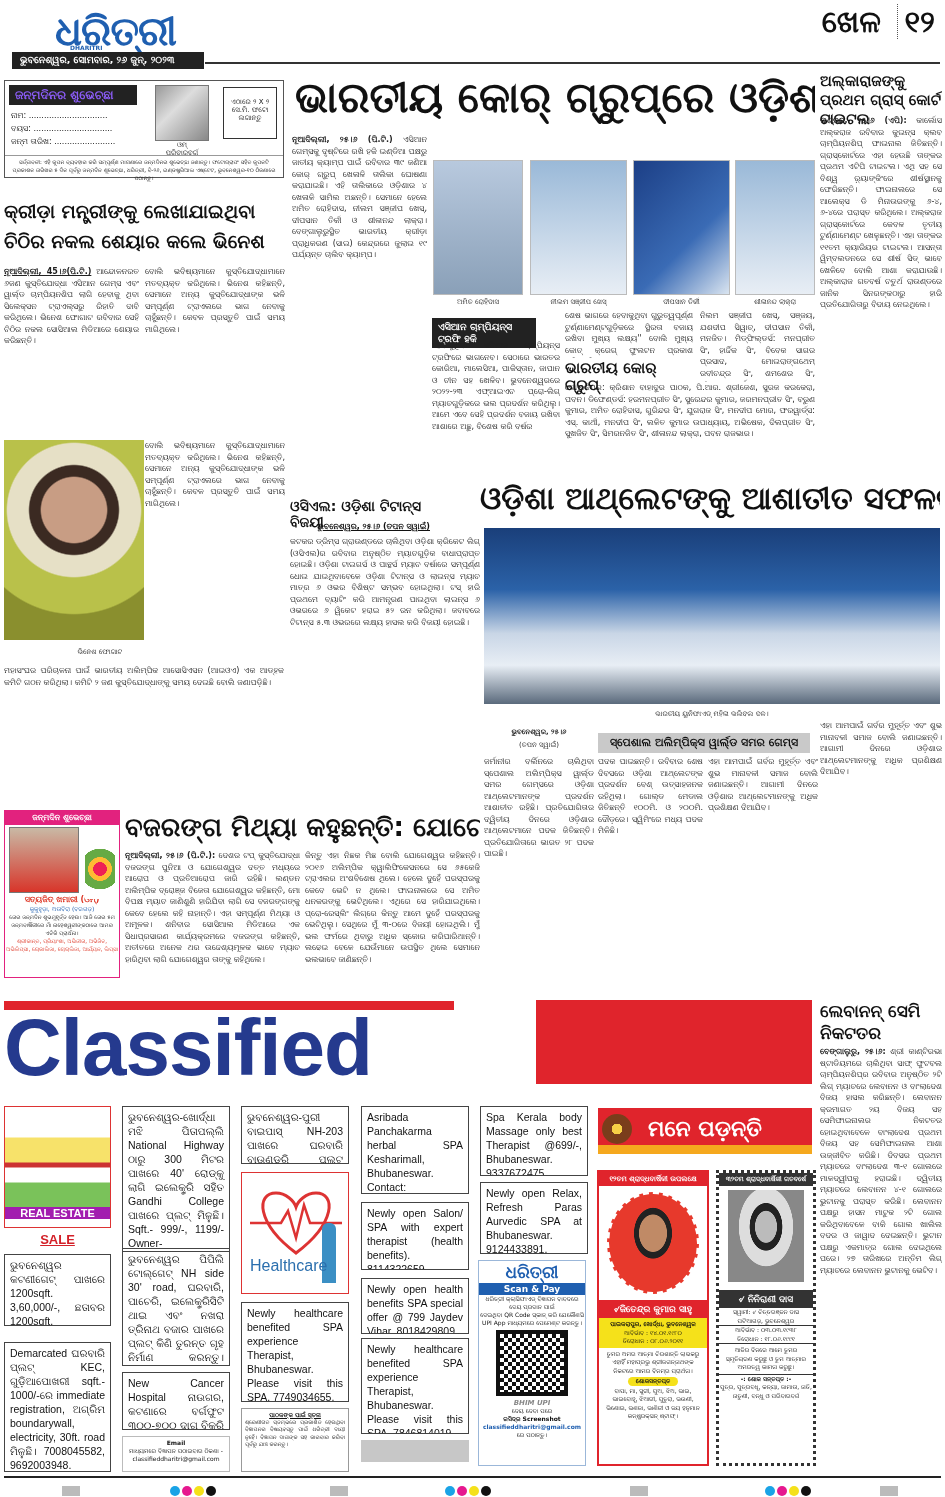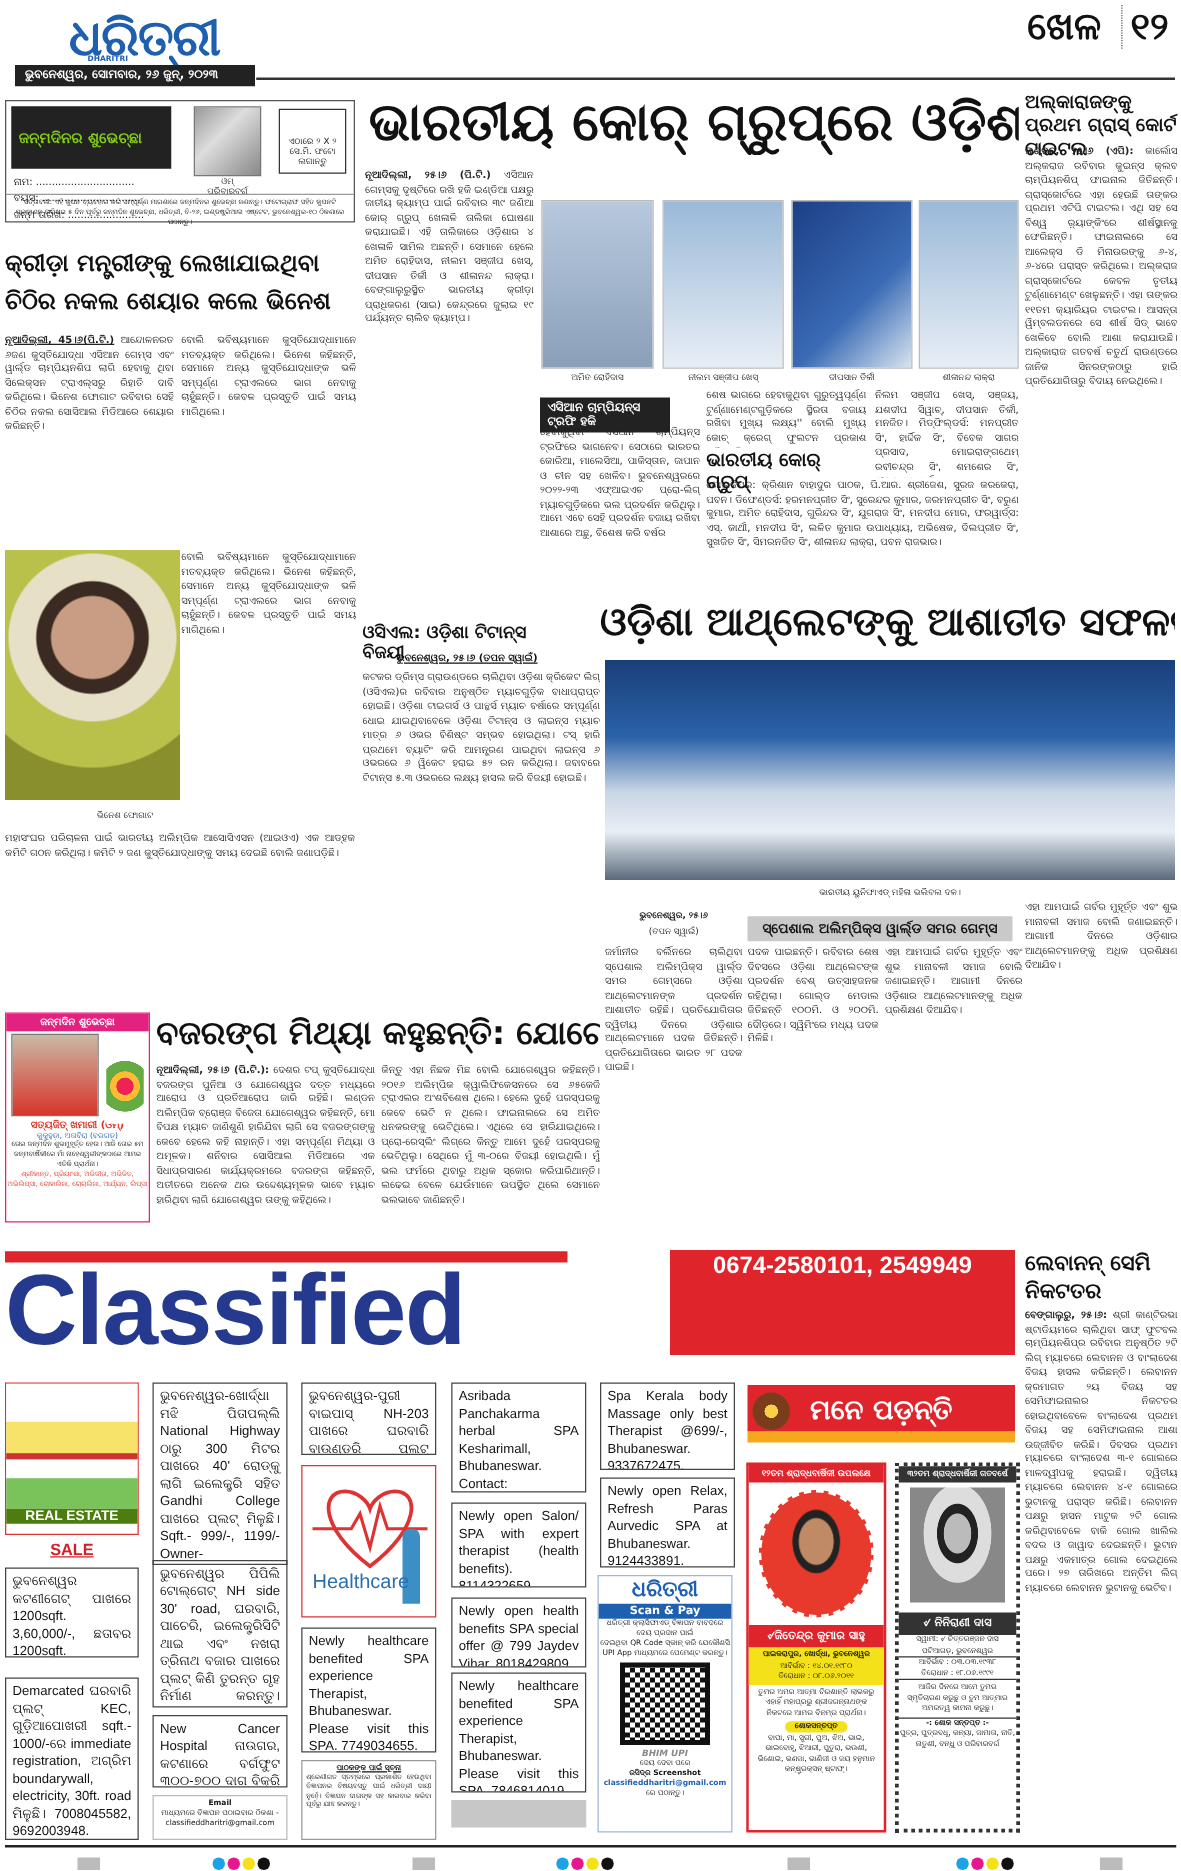--- a/index.html
+++ b/index.html
@@ -5,36 +5,36 @@
 *{box-sizing:border-box;margin:0;padding:0}
 body{width:945px;height:1497px;background:#fff;font-family:"DejaVu Sans",sans-serif;color:#111;position:relative;overflow:hidden}
 .abs{position:absolute}
 .txt{font-size:8px;line-height:11.5px;text-align:justify;color:#222;overflow:hidden}
 .masthead-logo{left:55px;top:8px;font-size:40px;font-weight:bold;color:#1f5fb0;letter-spacing:-1px}
 .masthead-sub{left:70px;top:44px;font-size:6px;color:#1f5fb0;font-weight:bold}
 .dateline{left:12px;top:52px;width:192px;height:17px;background:#222;color:#fff;font-size:9.5px;padding:2px 8px;font-weight:bold}
 .rule{height:2px;background:#333}
 .section{right:10px;top:4px;font-size:30px;font-weight:bold;color:#111}
 .bday-box{left:4px;top:80px;width:280px;height:98px;border:1px solid #555}
-.bday-title{background:#222;color:#84cc16;font-weight:bold;font-size:12px;padding:18px 6px;width:128px;margin:4px}
+.bday-title{background:#222;color:#8b5cf6;font-weight:bold;font-size:12px;padding:3px 6px;width:128px;margin:4px}
 .field{font-size:8px;margin-left:6px;line-height:13px}
 .photo{background:linear-gradient(135deg,#999,#ddd 40%,#888);border:1px solid #777}
 .headline{font-weight:bold;color:#111;line-height:1.15;overflow:hidden}
 .player{border:1px solid #bbb;background:linear-gradient(180deg,#9ab9d8,#e8eef5);}
 .cap{font-size:7px;text-align:center;color:#222}
 .tagbox{background:#222;color:#fff;font-weight:bold;font-size:10px;padding:3px 6px}
 .team-photo{background:linear-gradient(180deg,#1a3f7a 0%,#2b62a8 35%,#c9d6e6 60%,#e8eef5 78%,#5a6a7c 100%)}
 .class-red-bar{left:4px;top:1001px;width:450px;height:9px;background:#e0242c}
 .class-word{left:4px;top:1008px;font-family:"Liberation Sans",sans-serif;font-weight:bold;font-size:80px;color:#253a8e;letter-spacing:-1px;line-height:80px}
 .everyday-box{left:536px;top:1000px;width:276px;height:84px;background:#e0242c;color:#fff;text-align:center}
 .everyday-word{font-family:"Liberation Sans",sans-serif;font-weight:bold;font-size:44px;line-height:54px}
 .everyday-phone{font-family:"Liberation Sans",sans-serif;font-weight:bold;font-size:19px;line-height:26px}
 .ad{border:1.5px solid #444;padding:3px 5px;font-family:"Liberation Sans",sans-serif;font-size:11px;line-height:14px;text-align:justify;overflow:hidden}
 .re-box{border:1.5px solid #d33;background:#fff}
-.re-label{background:#4d7c0f;color:#fff;font-weight:bold;font-family:"Liberation Sans",sans-serif;font-size:11px;text-align:center}
+.re-label{background:#a21caf;color:#fff;font-weight:bold;font-family:"Liberation Sans",sans-serif;font-size:11px;text-align:center}
 .sale{color:#d32028;font-weight:bold;font-size:13px;text-decoration:underline;font-family:"Liberation Sans",sans-serif;text-align:center}
 .hc-box{border:1.5px solid #d33;background:#fff}
 .manepadanti{background:#e0242c;color:#fff;font-weight:bold;font-size:22px;text-align:center}
 .mem-red{border:2px solid #e0242c;background:#fff}
 .mem-black{border:3px dotted #333;background:#fff}
 .reg{border-radius:50%}
 .footer-line{left:4px;top:1476px;width:937px;height:2px;background:#222}
 </style>
 </head>
 <body>
@@ -52,21 +52,21 @@
 <div class="abs bday-box">
   <div class="bday-title">ଜନ୍ମଦିନର ଶୁଭେଚ୍ଛା</div>
   <div class="field">ନାମ: ...............................</div>
   <div class="field">ବୟସ: ...............................</div>
   <div class="field">ଜନ୍ମ ତାରିଖ: ........................</div>
   <div class="abs photo" style="left:150px;top:4px;width:54px;height:56px"></div>
   <div class="abs cap" style="left:140px;top:60px;width:74px">
     <div>ଓମ୍</div>
     <div>ପରିବାରବର୍ଗ</div>
   </div>
-  <div class="abs" style="left:218px;top:6px;width:54px;height:52px;border:1px solid #333;font-size:7px;text-align:center;padding-top:21px">ଏଠାରେ ୨ X ୨ ସେ.ମି. ଫଟୋ ଲଗାନ୍ତୁ</div>
+  <div class="abs" style="left:218px;top:6px;width:54px;height:52px;border:1px solid #333;font-size:7px;text-align:center;padding-top:10px">ଏଠାରେ ୨ X ୨ ସେ.ମି. ଫଟୋ ଲଗାନ୍ତୁ</div>
   <div class="abs" style="left:0;top:74px;width:278px;height:22px;border-top:1px solid #999;font-size:5.5px;line-height:8px;padding:2px 3px;text-align:center">ସର୍ତ୍ତାବଳୀ: ଏହି କୁପନ ବ୍ୟବହାର କରି ସମ୍ପୂର୍ଣ୍ଣ ମାଗଣାରେ ଜନ୍ମଦିନର ଶୁଭେଚ୍ଛା ଜଣାନ୍ତୁ। ଫଟୋଗ୍ରାଫ ସହିତ କୁପନଟି ପ୍ରକାଶନ ତାରିଖର ୫ ଦିନ ପୂର୍ବରୁ ଜନ୍ମଦିନ ଶୁଭେଚ୍ଛା, ଧରିତ୍ରୀ, ବି-୨୬, ଇଣ୍ଡଷ୍ଟ୍ରିଆଲ ଏଷ୍ଟେଟ, ଭୁବନେଶ୍ୱର-୧୦ ଠିକଣାରେ ପଠାନ୍ତୁ।</div>
 </div>
 
 <div class="abs headline" style="left:295px;top:72px;width:520px;font-size:42px;line-height:52px;white-space:nowrap">ଭାରତୀୟ କୋର୍ ଗ୍ରୁପ୍‌ରେ ଓଡ଼ିଶାର ୪</div>
 <div class="abs txt" style="left:292px;top:134px;width:135px;height:190px">
   <b>ନୂଆଦିଲ୍ଲୀ, ୨୫।୬ (ପି.ଟି.)</b>
   <span>ଏସିଆନ ଗେମ୍ସକୁ ଦୃଷ୍ଟିରେ ରଖି ହକି ଇଣ୍ଡିଆ ପକ୍ଷରୁ ଜାତୀୟ କ୍ୟାମ୍ପ ପାଇଁ ରବିବାର ୩୯ ଜଣିଆ କୋର୍ ଗ୍ରୁପ୍ ଖେଳାଳି ତାଲିକା ଘୋଷଣା କରାଯାଇଛି। ଏହି ତାଲିକାରେ ଓଡ଼ିଶାର ୪ ଖେଳାଳି ସାମିଲ ଅଛନ୍ତି। ସେମାନେ ହେଲେ ଅମିତ ରୋହିଦାସ, ନୀଲମ ସଞ୍ଜୀପ ଖେସ୍, ଦୀପସାନ ତିର୍କୀ ଓ ଶୀଳାନନ୍ଦ ଲାକ୍ରା। ବେଙ୍ଗାଲୁରୁସ୍ଥିତ ଭାରତୀୟ କ୍ରୀଡ଼ା ପ୍ରାଧିକରଣ (ସାଇ) କେନ୍ଦ୍ରରେ ଜୁଲାଇ ୧୯ ପର୍ଯ୍ୟନ୍ତ ଚାଲିବ କ୍ୟାମ୍ପ।</span>
 </div>
 
 <div class="abs player" style="left:433px;top:160px;width:90px;height:135px;background:linear-gradient(180deg,#b8c9de,#8aa0b8)"></div>
@@ -136,21 +136,20 @@
 
 <div class="abs headline" style="left:820px;top:1000px;width:122px;font-size:17px;line-height:22px">ଲେବାନନ୍ ସେମି ନିକଟତର</div>
 <div class="abs txt" style="left:820px;top:1046px;width:122px;height:425px">
   <b>ବେଙ୍ଗାଲୁରୁ, ୨୫।୬:</b>
   <span>ଶ୍ରୀ କାଣ୍ଟିରଭା ଷ୍ଟାଡିୟମରେ ଚାଲିଥିବା ସାଫ୍ ଫୁଟବଲ ଚାମ୍ପିୟନଶିପ୍ର ରବିବାର ଅନୁଷ୍ଠିତ ୨ଟି ଲିଗ୍ ମ୍ୟାଚରେ ଲେବାନନ ଓ ବାଂଲାଦେଶ ବିଜୟ ହାସଲ କରିଛନ୍ତି। ଲେବାନନ କ୍ରମାଗତ ୨ୟ ବିଜୟ ସହ ସେମିଫାଇନାଲର ନିକଟତର ହୋଇଥିବାବେଳେ ବାଂଲାଦେଶ ପ୍ରଥମ ବିଜୟ ସହ ସେମିଫାଇନାଲ ଆଶା ଉଜ୍ଜୀବିତ କରିଛି। ଦିବସର ପ୍ରଥମ ମ୍ୟାଚରେ ବାଂଲାଦେଶ ୩-୧ ଗୋଲରେ ମାଳଦ୍ୱୀପକୁ ହରାଇଛି। ଦ୍ୱିତୀୟ ମ୍ୟାଚରେ ଲେବାନନ ୪-୧ ଗୋଲରେ ଭୁଟାନକୁ ପରାସ୍ତ କରିଛି। ଲେବାନନ ପକ୍ଷରୁ ହାସନ ମାଟୁକ ୨ଟି ଗୋଲ କରିଥିବାବେଳେ ବାକି ଗୋଲ ଖାଲିଲ ବଦର ଓ ଜାୱାଦ ଦେଇଛନ୍ତି। ଭୁଟାନ ପକ୍ଷରୁ ଏକମାତ୍ର ଗୋଲ ଦେଇଥିଲେ ପରେ। ୨୭ ତାରିଖରେ ଅନ୍ତିମ ଲିଗ୍ ମ୍ୟାଚରେ ଲେବାନନ ଭୁଟାନକୁ ଭେଟିବ।</span>
 </div>
 
 <div class="abs class-red-bar"></div>
 <div class="abs class-word">Classified</div>
 <div class="abs everyday-box">
-  <div class="everyday-phone">0674-2580101, 2549949</div>
 </div>
 
 <div class="abs re-box" style="left:4px;top:1106px;width:107px;height:122px">
   <div style="height:100px;background:linear-gradient(180deg,#fff 0 30%,#f7e26a 31% 55%,#c33 56% 60%,#fff 61% 75%,#7ac25a 76%)"></div>
   <div class="re-label">REAL ESTATE</div>
 </div>
 <div class="abs sale" style="left:4px;top:1232px;width:107px">SALE</div>
 
 <div class="abs ad" style="left:4px;top:1254px;width:107px;height:72px;font-size:10.5px"><span>ଭୁବନେଶ୍ୱର କଟଣୀଗେଟ୍ ପାଖରେ 1200sqft. 3,60,000/-, ଛତାବର 1200sqft. 3,00,000/-, ନଖରା 300/-. 7978663279.</span></div>
 <div class="abs ad" style="left:4px;top:1342px;width:107px;height:130px;font-size:10.5px"><span>Demarcated ଘରବାରି ପ୍ଲଟ୍ KEC, ଗୁଡ଼ିଆପୋଖରୀ sqft.- 1000/-ରେ immediate registration, ଅଗ୍ରିମ boundarywall, electricity, 30ft. road ମିଳୁଛି। 7008045582, 9692003948.</span></div>

